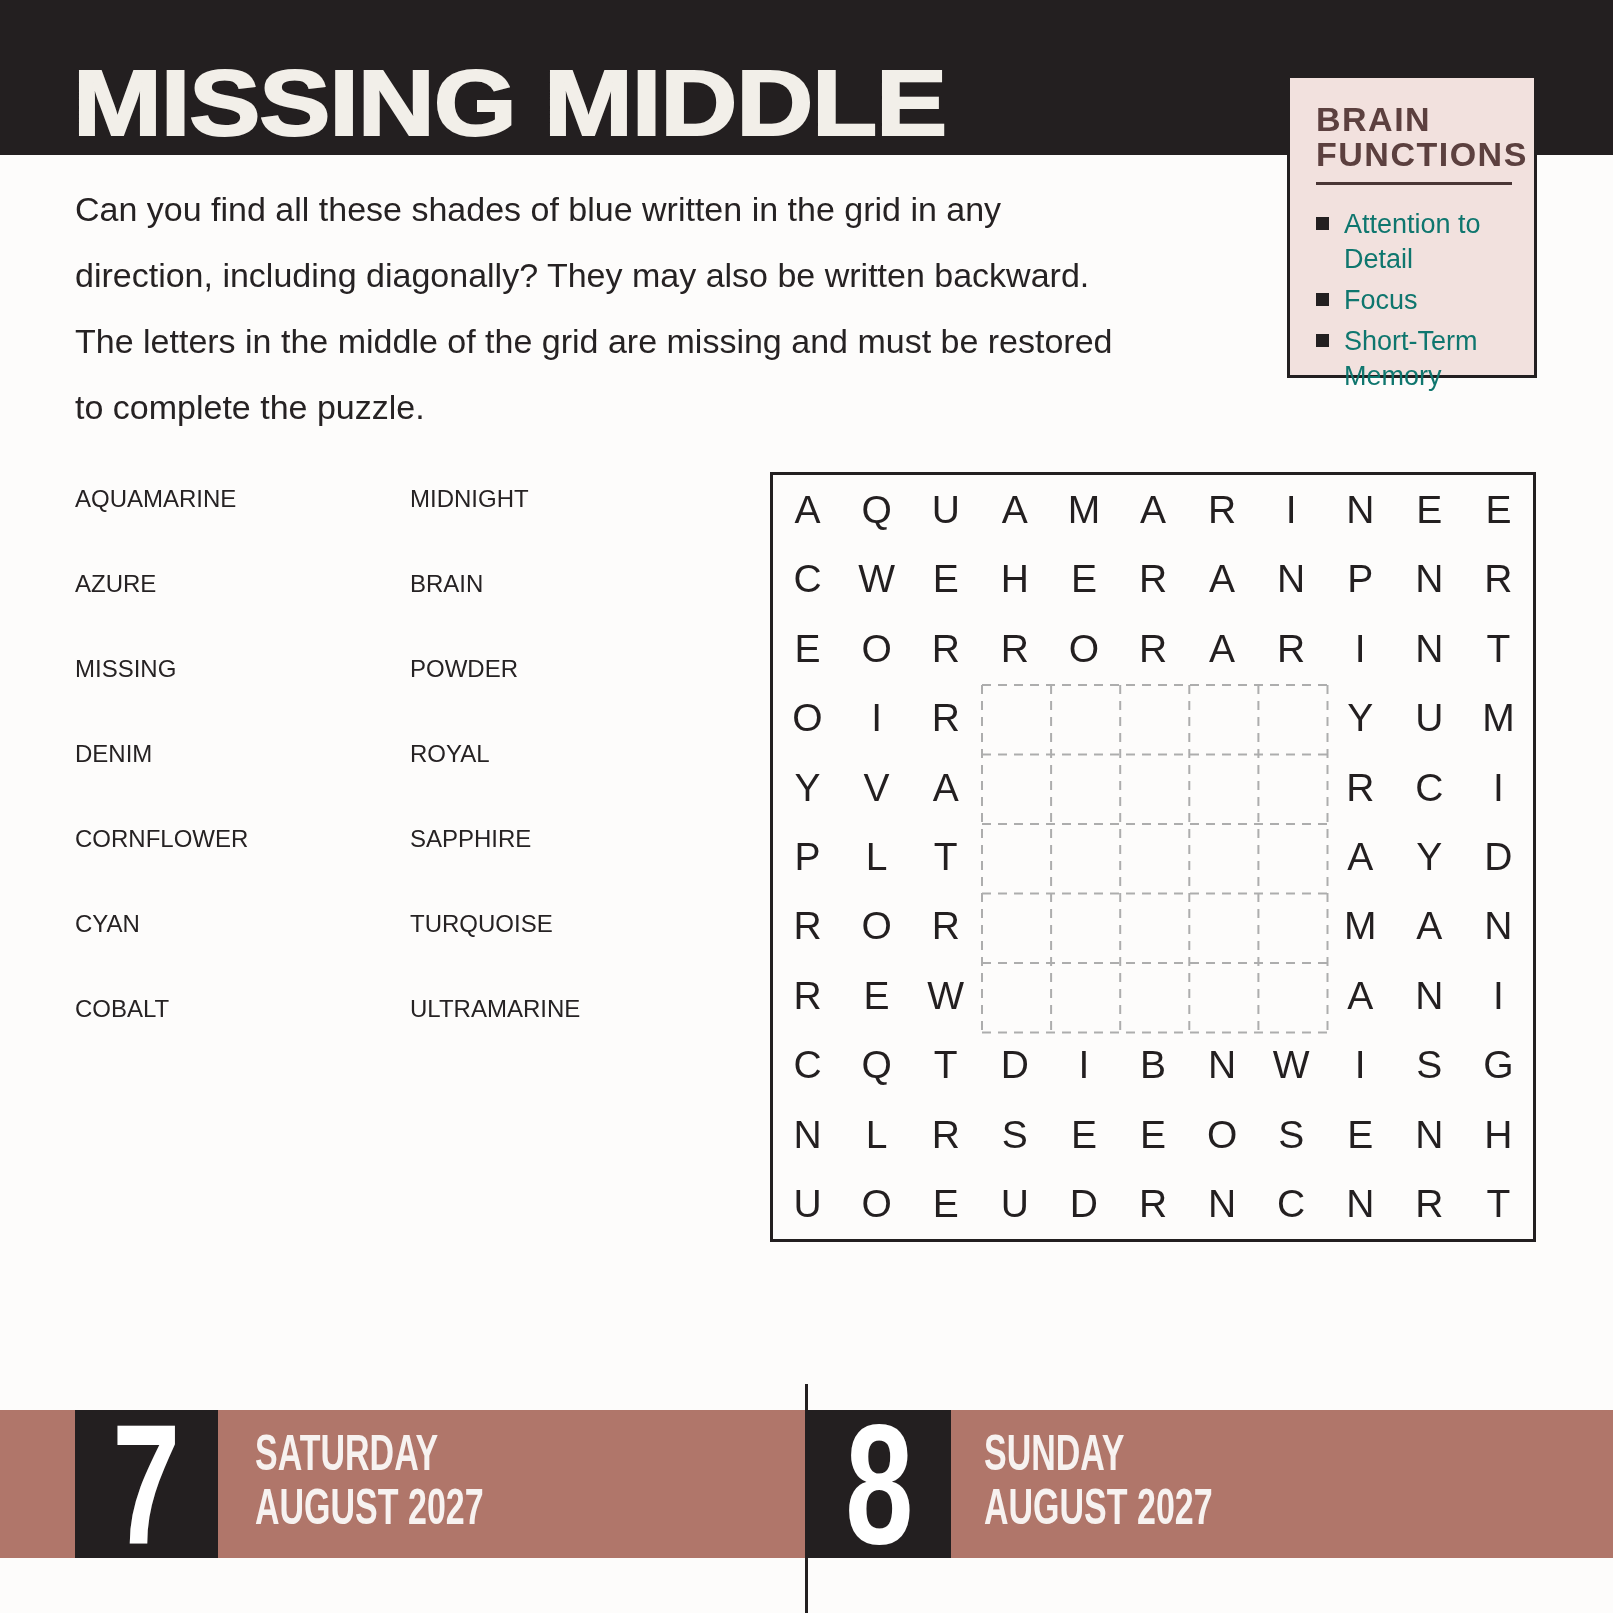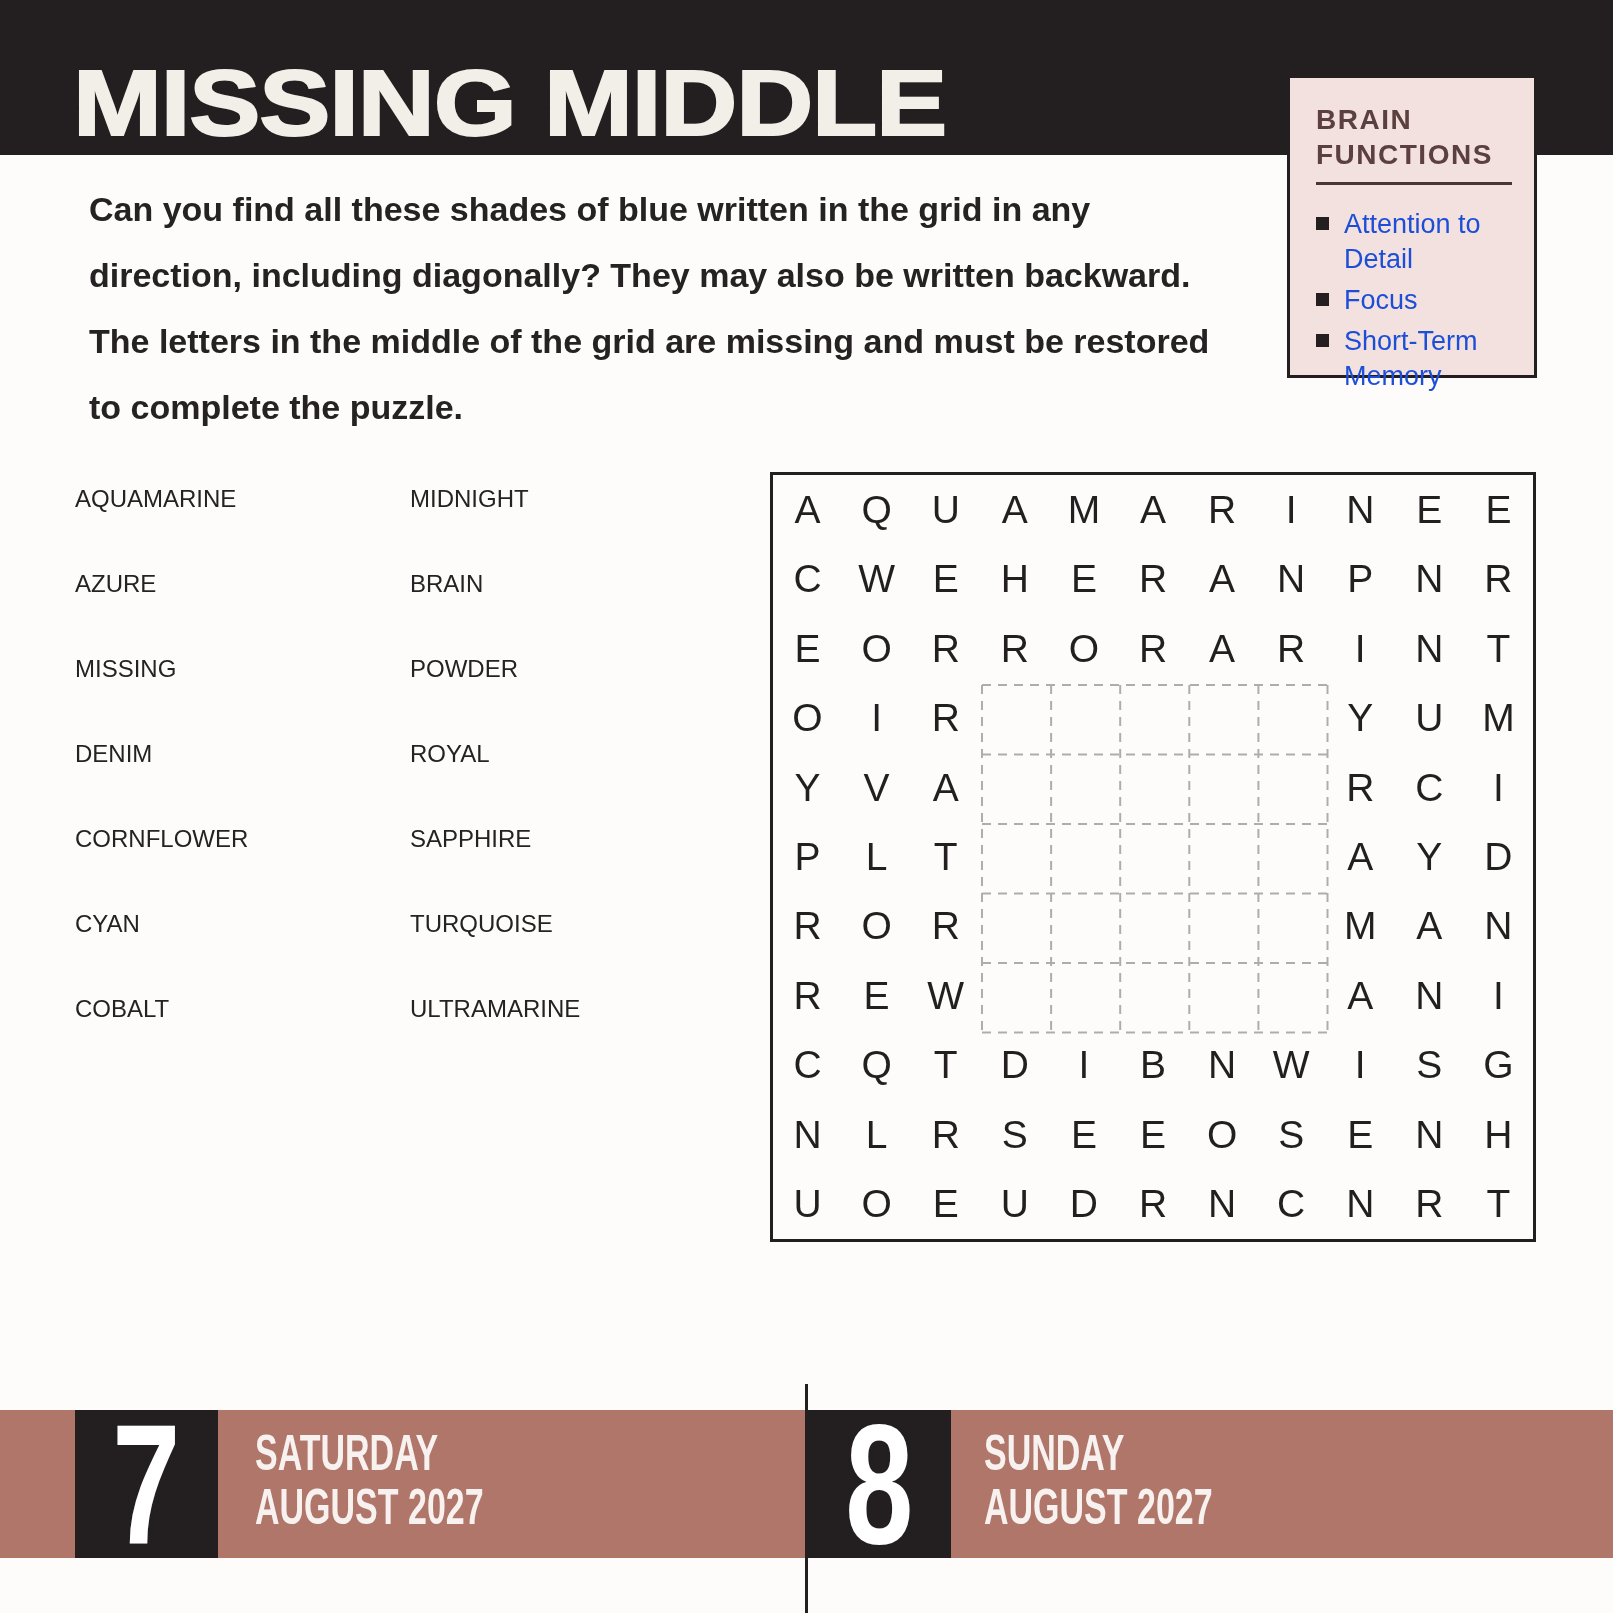--- a/index.html
+++ b/index.html
@@ -35,37 +35,37 @@
   }
   
   .brainbox{
     position:absolute;left:1287px;top:75px;width:250px;height:303px;
     background:var(--pink);
     border:3px solid var(--ink);
     padding:24px 22px 0 26px;
     z-index:5;
   }
   .bb-title{
-    font-size:28px;font-weight:bold;line-height:35px;
+    font-size:34px;font-weight:bold;line-height:35px;
     letter-spacing:1.5px;color:var(--maroon);
   }
   .bb-rule{height:3px;background:#4a3635;margin:10px 0 22px 0;}
   .bb-list{list-style:none;}
   .bb-list li{
     position:relative;padding-left:28px;
     font-size:27px;line-height:35px;margin-bottom:6px;
-    color:#1d4ed8;
+    color:#0f766e;
   }
   .bb-list li::before{
     content:"";position:absolute;left:0;top:10px;
     width:13px;height:13px;background:var(--ink);
   }
   
   .instructions{
-    position:absolute;left:89px;top:176px;width:1180px;font-weight:bold;
+    position:absolute;left:75px;top:176px;width:1180px;
   }
   .instructions .iline{
     font-size:34px;line-height:66px;color:#262223;white-space:nowrap;
   }
   
   .words{position:absolute;top:480px;}
   .words.col1{left:75px;}
   .words.col2{left:410px;}
   .word{
     font-size:24px;line-height:38px;margin-bottom:47px;

